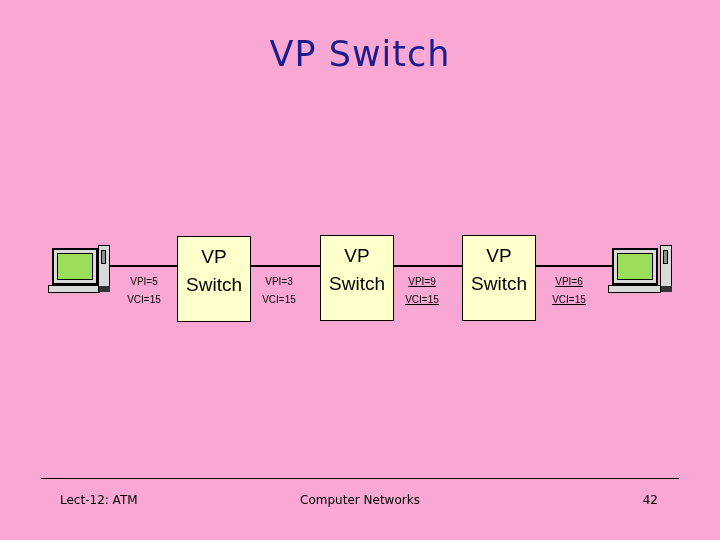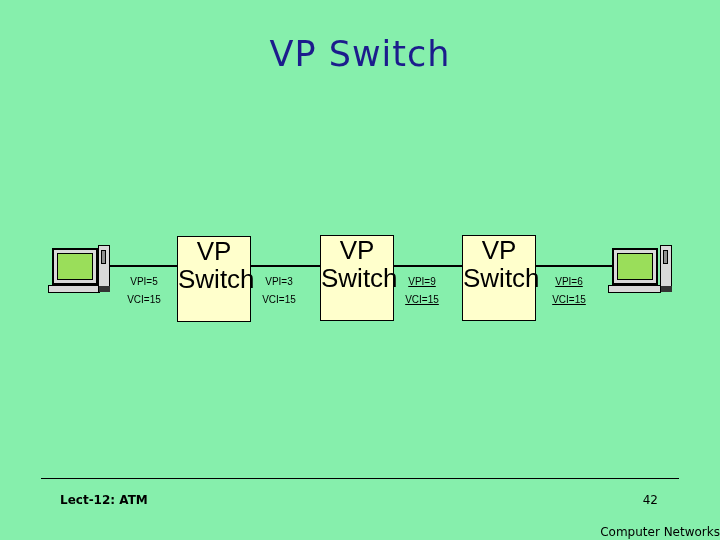--- a/index.html
+++ b/index.html
@@ -1,48 +1,48 @@
 <!DOCTYPE html>
 <html style="--title: #1c1c8c; --switch-box-fill: #ffffcc; --screen-green: #9ade5a; --chassis-gray: #d9d9d9; --line: #000000;"><head>
 <meta charset="utf-8">
 <style>
   html, body { margin: 0; padding: 0; background: #ffffff; }
   .slide {
-    position: relative; width: 720px; height: 540px; background: #86efac;
+    position: relative; width: 720px; height: 540px; background: #f9a8d4;
     overflow: hidden; font-family: "Liberation Sans", sans-serif; color: #000;
   }
   .title {
     position: absolute; top: 34px; left: 0; width: 100%;
     text-align: center; font-size: 35px; letter-spacing: 1px;
     color: var(--title, #1c1c8c); font-family: "DejaVu Sans", sans-serif;
   }
   .wire { position: absolute; height: 0; border-top: 2px solid var(--line, #000); }
   .switch-box {
     position: absolute; width: 74px; height: 86px; box-sizing: border-box;
     background: var(--switch-box-fill, #ffffcc); border: 1.5px solid #000;
-    text-align: center; font-size: 26px; line-height: 28px; padding-top: 0;
+    text-align: center; font-size: 19px; line-height: 28px; padding-top: 6px;
   }
   .vpi-label {
     position: absolute; top: 273px; width: 70px; text-align: center;
     font-size: 10px; line-height: 18px;
   }
   .computer { position: absolute; width: 74px; height: 52px; }
   .comp-base  { position: absolute; background: var(--chassis-gray, #d9d9d9); border: 1px solid #000; }
   .comp-tower { position: absolute; background: var(--chassis-gray, #d9d9d9); border: 1px solid #000; }
   .comp-slot  { position: absolute; background: #8f8f8f; border: 1px solid #000; }
   .comp-shadow{ position: absolute; background: #333333; }
   .comp-monitor { position: absolute; background: var(--chassis-gray, #d9d9d9); border: 2px solid #000; }
   .comp-screen {
     position: absolute; left: 3px; top: 3px; right: 3px; bottom: 3px;
     background: var(--screen-green, #9ade5a); border: 1px solid #000;
   }
   .footer-line { position: absolute; left: 41px; top: 478px; width: 638px; height: 0; border-top: 1.5px solid #000; }
   .footer-text { position: absolute; top: 493px; font-size: 12px; font-family: "DejaVu Sans", sans-serif; }
-  .footer-left   { left: 60px; font-weight: bold; }
-  .footer-center { left: 0; width: 100%; text-align: right; margin-top: 32px; }
+  .footer-left   { left: 60px; }
+  .footer-center { left: 0; width: 100%; text-align: center; }
   .footer-right  { right: 62px; }
 </style>
 </head>
 <body>
 
 <div class="slide">
 
   <div class="title">VP Switch</div>
 
   <div class="computer" style="left:40px; top:243px;">

